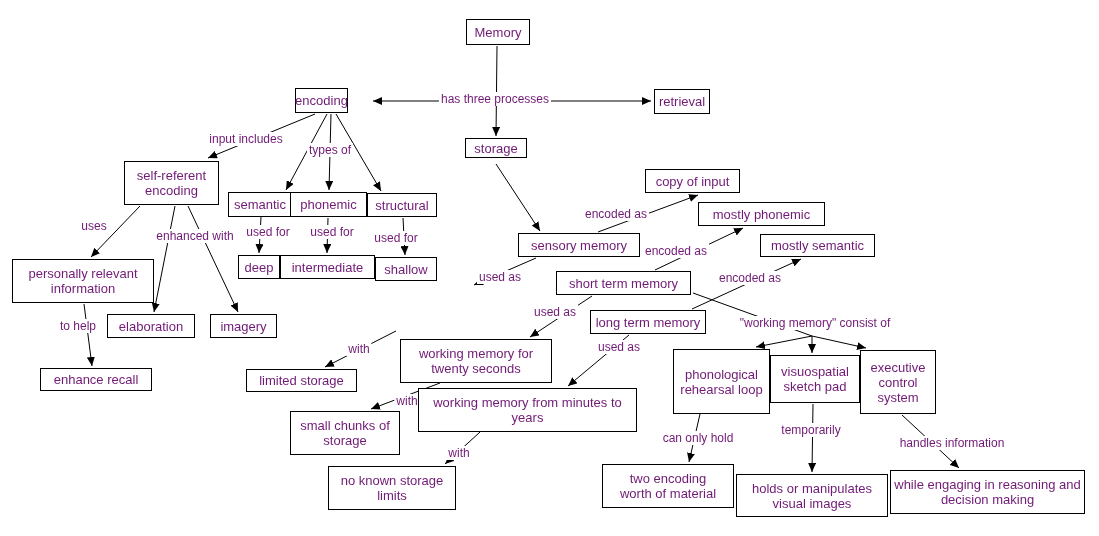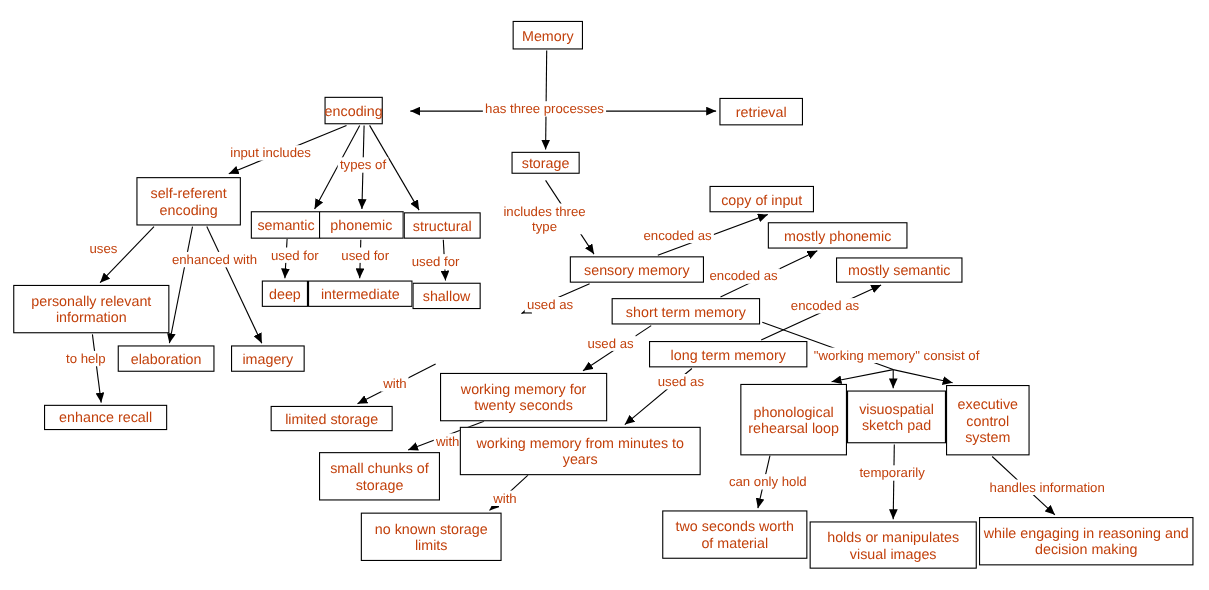--- a/index.html
+++ b/index.html
@@ -3,21 +3,21 @@
 <meta charset="utf-8">
 <title>Concept Map</title>
 <style>
   html,body{margin:0;padding:0;background:#ffffff;}
   #canvas{
     position:relative;
     width:1099px;
     height:536px;
     background:#ffffff;
     font-family:"Liberation Sans", sans-serif;
-    color:#c2410c;
+    color:#701a75;
     overflow:hidden;
   }
   #edges{
     position:absolute;
     left:0;top:0;
     z-index:1;
   }
   #edges line{
     stroke:#000000;
     stroke-width:1;
@@ -92,55 +92,54 @@
     <line x1="396" y1="331" x2="325" y2="367" marker-end="url(#arrow)"></line>
     <line x1="440" y1="383" x2="371" y2="409" marker-end="url(#arrow)"></line>
     <line x1="480" y1="432" x2="445" y2="464" marker-end="url(#arrow)"></line>
     <line x1="700" y1="414" x2="689" y2="462" marker-end="url(#arrow)"></line>
     <line x1="813" y1="404" x2="812" y2="472" marker-end="url(#arrow)"></line>
     <line x1="902" y1="415" x2="959" y2="468" marker-end="url(#arrow)"></line>
   </svg>
 
   <div class="node" style="left:466px;top:19px;width:64px;height:26px">Memory</div>
   <div class="node" style="left:295px;top:88px;width:53px;height:25px">encoding</div>
-  <div class="node" style="left:654px;top:89px;width:76px;height:25px">retrieval</div>
+  <div class="node" style="left:654px;top:89px;width:56px;height:25px">retrieval</div>
   <div class="node" style="left:465px;top:138px;width:62px;height:20px">storage</div>
   <div class="node" style="left:124px;top:161px;width:95px;height:44px">self-referent encoding</div>
   <div class="node" style="left:228px;top:192px;width:64px;height:25px">semantic</div>
   <div class="node" style="left:290px;top:192px;width:77px;height:25px">phonemic</div>
   <div class="node" style="left:367px;top:193px;width:70px;height:24px">structural</div>
   <div class="node" style="left:645px;top:169px;width:95px;height:24px">copy of input</div>
   <div class="node" style="left:698px;top:202px;width:127px;height:24px">mostly phonemic</div>
   <div class="node" style="left:760px;top:234px;width:115px;height:23px">mostly semantic</div>
   <div class="node" style="left:518px;top:233px;width:122px;height:24px">sensory memory</div>
   <div class="node" style="left:238px;top:255px;width:42px;height:24px">deep</div>
   <div class="node" style="left:280px;top:255px;width:95px;height:24px">intermediate</div>
   <div class="node" style="left:375px;top:257px;width:62px;height:24px">shallow</div>
   <div class="node" style="left:12px;top:259px;width:142px;height:44px">personally relevant information</div>
   <div class="node" style="left:556px;top:271px;width:135px;height:24px">short term memory</div>
-  <div class="node" style="left:590px;top:310px;width:144px;height:24px">long term memory</div>
+  <div class="node" style="left:590px;top:310px;width:116px;height:24px">long term memory</div>
   <div class="node" style="left:107px;top:314px;width:88px;height:24px">elaboration</div>
   <div class="node" style="left:210px;top:314px;width:67px;height:24px">imagery</div>
   <div class="node" style="left:400px;top:339px;width:152px;height:44px;padding:0 14px">working memory for twenty seconds</div>
   <div class="node" style="left:673px;top:349px;width:97px;height:65px">phonological rehearsal loop</div>
   <div class="node" style="left:770px;top:355px;width:90px;height:48px">visuospatial sketch pad</div>
   <div class="node" style="left:860px;top:350px;width:76px;height:64px">executive control system</div>
   <div class="node" style="left:246px;top:369px;width:111px;height:23px">limited storage</div>
   <div class="node" style="left:40px;top:368px;width:112px;height:23px">enhance recall</div>
   <div class="node" style="left:418px;top:388px;width:219px;height:44px;padding:0 14px">working memory from minutes to years</div>
   <div class="node" style="left:290px;top:411px;width:110px;height:44px">small chunks of storage</div>
-  <div class="node" style="left:602px;top:464px;width:132px;height:44px;padding:0 10px">two seconds worth of material</div>
+  <div class="node" style="left:602px;top:464px;width:132px;height:44px;padding:0 10px">two encoding worth of material</div>
   <div class="node" style="left:736px;top:474px;width:152px;height:43px">holds or manipulates visual images</div>
   <div class="node" style="left:890px;top:470px;width:195px;height:44px">while engaging in reasoning and decision making</div>
   <div class="node" style="left:328px;top:466px;width:128px;height:44px">no known storage limits</div>
 
   <div class="link-label" style="left:495px;top:99px">has three processes</div>
   <div class="link-label" style="left:246px;top:139px">input includes</div>
   <div class="link-label" style="left:330px;top:150px">types of</div>
-  <div class="link-label wrap" style="left:495px;top:199px">includes three type</div>
   <div class="link-label" style="left:616px;top:214px">encoded as</div>
   <div class="link-label" style="left:676px;top:251px">encoded as</div>
   <div class="link-label" style="left:750px;top:278px">encoded as</div>
   <div class="link-label" style="left:94px;top:226px">uses</div>
   <div class="link-label" style="left:195px;top:236px">enhanced with</div>
   <div class="link-label" style="left:268px;top:232px">used for</div>
   <div class="link-label" style="left:332px;top:232px">used for</div>
   <div class="link-label" style="left:396px;top:238px">used for</div>
   <div class="link-label" style="left:500px;top:277px">used as</div>
   <div class="link-label" style="left:555px;top:312px">used as</div>

